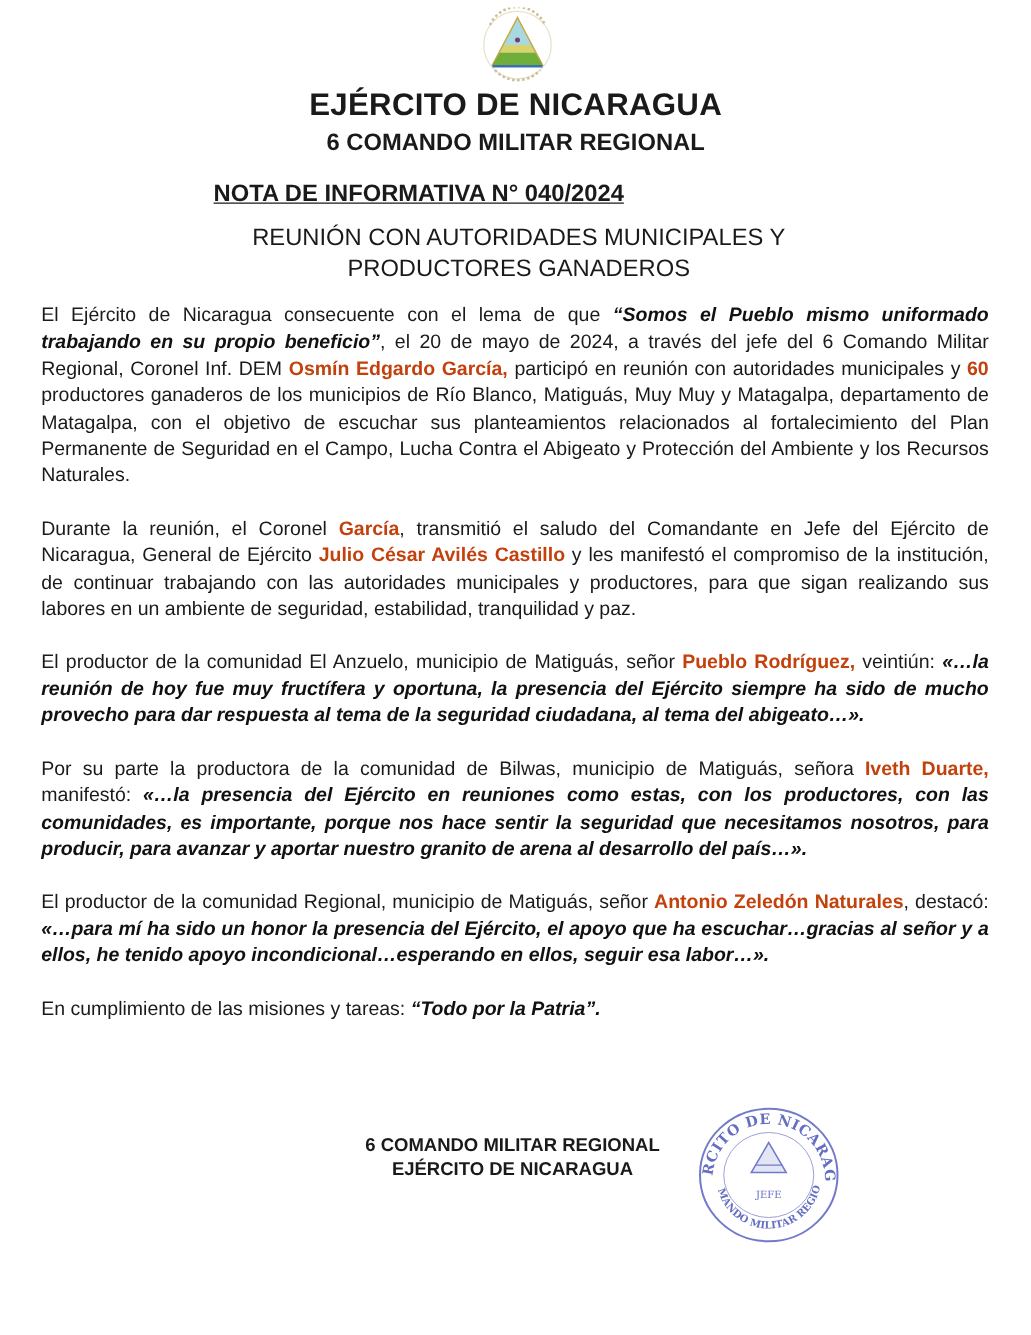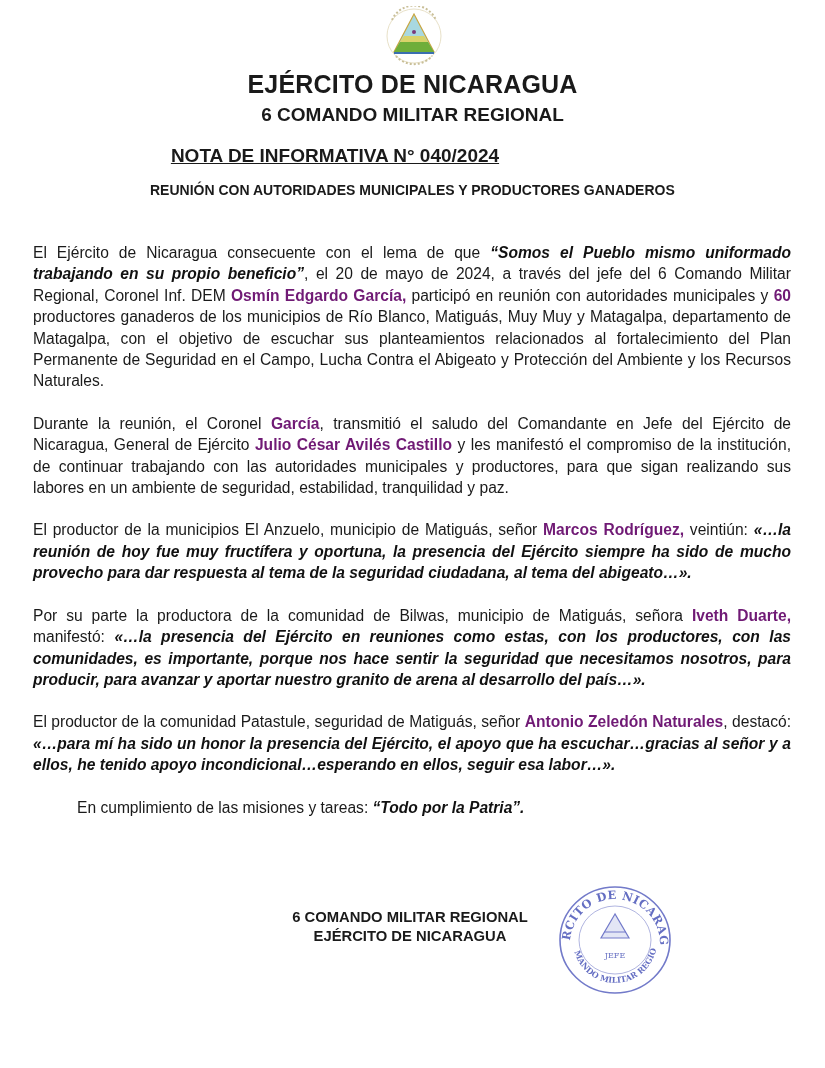--- a/index.html
+++ b/index.html
@@ -5,27 +5,27 @@
   html, body { margin: 0; padding: 0; background: #ffffff; }
   body { width: 825px; height: 1068px; position: relative; overflow: hidden;
          font-family: "Liberation Sans", sans-serif; color: #1a1a1a; }
   .logo { position: absolute; left: 362px; top: 6px; width: 104px; height: 62px; }
   .h1 { position: absolute; left: 0; width: 825px; top: 70px; text-align: center;
         font-size: 25px; font-weight: bold; letter-spacing: 0.2px; }
   .h2 { position: absolute; left: 0; width: 825px; top: 104px; text-align: center;
         font-size: 19px; font-weight: bold; }
   .h3 { position: absolute; left: 0; width: 670px; top: 145px; text-align: center;
         font-size: 19px; font-weight: bold; text-decoration: underline; }
-  .h4 { position: absolute; left: 150px; width: 530px; top: 178px; text-align: left;
-        font-size: 14px; font-weight: bold; line-height: 25px; }
+  .h4 { position: absolute; left: 150px; width: 530px; top: 178px; text-align: center;
+        font-size: 19px; font-weight: normal; line-height: 25px; }
   .body { position: absolute; left: 33px; width: 758px; top: 242px;
           font-size: 15.6px; line-height: 21.4px; text-align: justify; }
   .body p { margin: 0 0 21px 0; }
-  .body p.tight { margin-bottom: 18px; margin-left: 44px; }
-  b { font-weight: bold; color: #701a75; }
+  .body p.tight { margin-bottom: 18px; }
+  b { font-weight: bold; color: #c2410c; }
   .q { font-weight: bold; font-style: italic; color: #111; }
   .sig { position: absolute; left: 260px; width: 300px; top: 908px; text-align: center;
          font-size: 14.8px; font-weight: bold; line-height: 19px; }
   .stamp { position: absolute; left: 556px; top: 884px; width: 118px; height: 112px; opacity: 0.85; }
 </style>
 </head>
 <body>
 
 <div class="logo">
   <svg width="104" height="62" viewBox="0 0 104 62">
@@ -46,27 +46,27 @@
 <div class="h4">REUNIÓN CON AUTORIDADES MUNICIPALES Y PRODUCTORES GANADEROS</div>
 
 <div class="body">
   <p>
     <span>El Ejército de Nicaragua consecuente con el lema de que </span><span class="q">“Somos el Pueblo mismo uniformado trabajando en su propio beneficio”</span><span>, el 20 de mayo de 2024, a través del jefe del 6 Comando Militar Regional, Coronel Inf. DEM </span><b>Osmín Edgardo García,</b><span> participó en reunión con autoridades municipales y </span><b>60</b><span> productores ganaderos de los municipios de Río Blanco, Matiguás, Muy Muy y Matagalpa, departamento de Matagalpa, con el objetivo de escuchar sus planteamientos relacionados al fortalecimiento del Plan Permanente de Seguridad en el Campo, Lucha Contra el Abigeato y Protección del Ambiente y los Recursos Naturales.</span>
   </p>
   <p>
     <span>Durante la reunión, el Coronel </span><b>García</b><span>, transmitió el saludo del Comandante en Jefe del Ejército de Nicaragua, General de Ejército </span><b>Julio César Avilés Castillo</b><span> y les manifestó el compromiso de la institución, de continuar trabajando con las autoridades municipales y productores, para que sigan realizando sus labores en un ambiente de seguridad, estabilidad, tranquilidad y paz.</span>
   </p>
   <p>
-    <span>El productor de la municipios El Anzuelo, municipio de Matiguás, señor </span><b>Marcos Rodríguez,</b><span> veintiún: </span><span class="q">«…la reunión de hoy fue muy fructífera y oportuna, la presencia del Ejército siempre ha sido de mucho provecho para dar respuesta al tema de la seguridad ciudadana, al tema del abigeato…».</span>
+    <span>El productor de la comunidad El Anzuelo, municipio de Matiguás, señor </span><b>Pueblo Rodríguez,</b><span> veintiún: </span><span class="q">«…la reunión de hoy fue muy fructífera y oportuna, la presencia del Ejército siempre ha sido de mucho provecho para dar respuesta al tema de la seguridad ciudadana, al tema del abigeato…».</span>
   </p>
   <p>
     <span>Por su parte la productora de la comunidad de Bilwas, municipio de Matiguás, señora </span><b>Iveth Duarte,</b><span> manifestó: </span><span class="q">«…la presencia del Ejército en reuniones como estas, con los productores, con las comunidades, es importante, porque nos hace sentir la seguridad que necesitamos nosotros, para producir, para avanzar y aportar nuestro granito de arena al desarrollo del país…».</span>
   </p>
   <p>
-    <span>El productor de la comunidad Patastule, seguridad de Matiguás, señor </span><b>Antonio Zeledón Naturales</b><span>, destacó: </span><span class="q">«…para mí ha sido un honor la presencia del Ejército, el apoyo que ha escuchar…gracias al señor y a ellos, he tenido apoyo incondicional…esperando en ellos, seguir esa labor…».</span>
+    <span>El productor de la comunidad Regional, municipio de Matiguás, señor </span><b>Antonio Zeledón Naturales</b><span>, destacó: </span><span class="q">«…para mí ha sido un honor la presencia del Ejército, el apoyo que ha escuchar…gracias al señor y a ellos, he tenido apoyo incondicional…esperando en ellos, seguir esa labor…».</span>
   </p>
   <p class="tight">
     <span>En cumplimiento de las misiones y tareas: </span><span class="q">“Todo por la Patria”.</span>
   </p>
 </div>
 
 <div class="sig">
   <div>6 COMANDO MILITAR REGIONAL</div>
   <div>EJÉRCITO DE NICARAGUA</div>
 </div>

